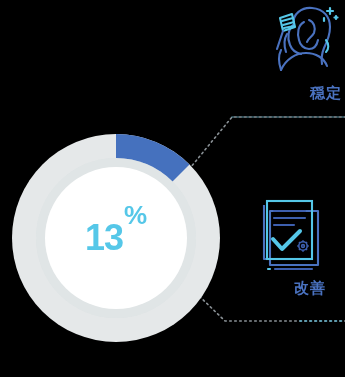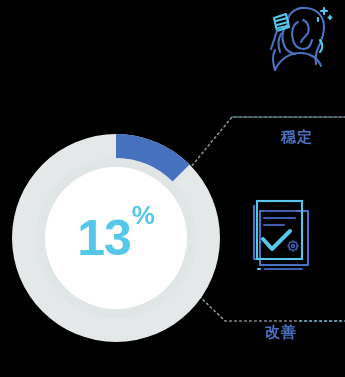--- a/index.html
+++ b/index.html
@@ -46,41 +46,40 @@
     left: 0;
     top: 0;
     width: 216px;
     height: 216px;
     display: flex;
     align-items: center;
     justify-content: center;
     line-height: 1;
   }
   .pct-value {
-    font-size: 50px;
+    font-size: 36px;
     font-weight: bold;
     color: #55c7e8;
     letter-spacing: -1px;
   }
   .pct-sign {
     font-size: 26px;
     font-weight: bold;
     color: #55c7e8;
     align-self: flex-start;
     margin-top: 72px;
     margin-left: 1px;
   }
 
   
   .node {
     position: absolute;
     display: flex;
     flex-direction: column;
-    align-items: center;
-    gap: 44px;
+    align-items: flex-end;
   }
   .node-top {
     left: 252px;
     top: 2px;
     width: 90px;
   }
   .node-bottom {
     left: 236px;
     top: 193px;
     width: 90px;

